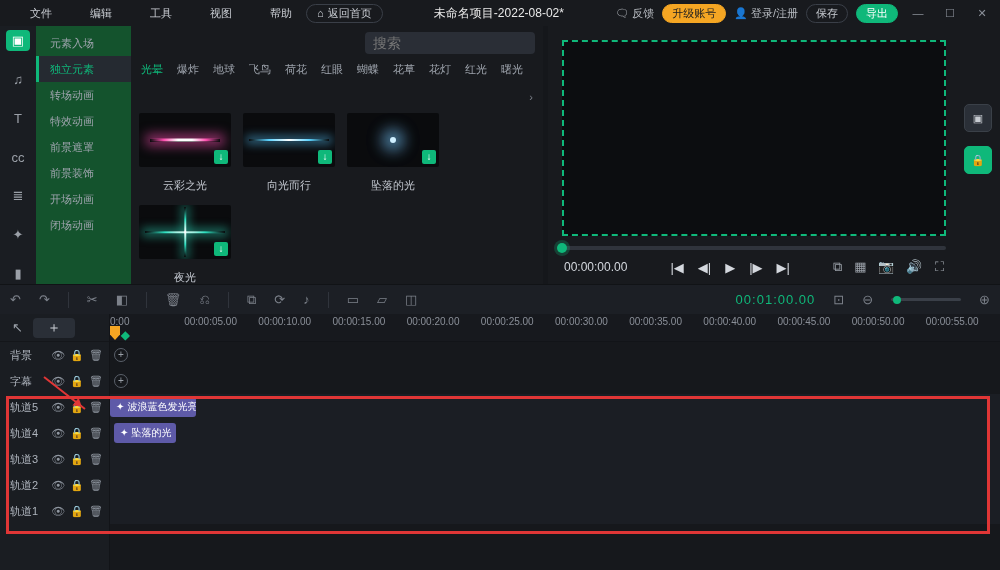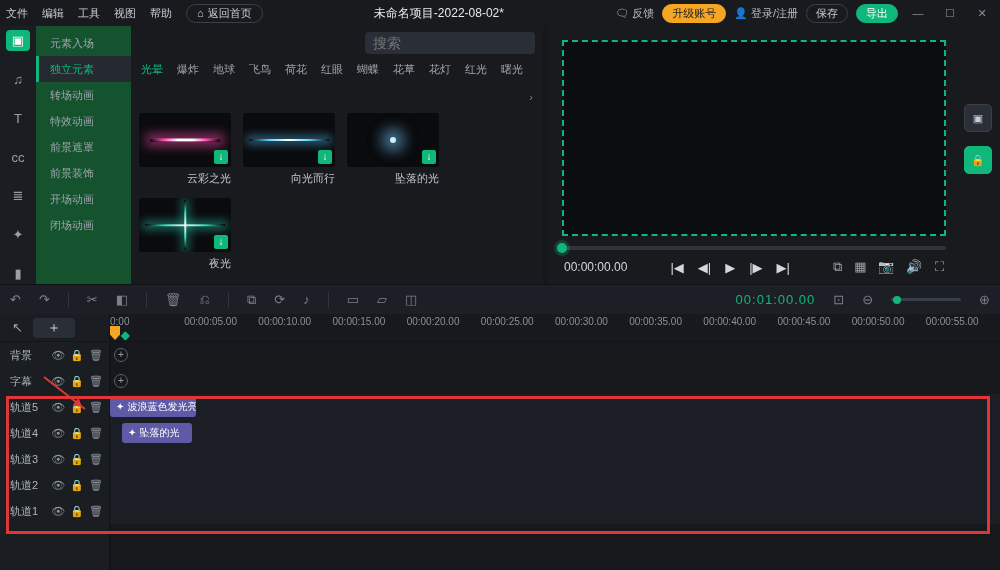--- a/index.html
+++ b/index.html
@@ -1,19 +1,19 @@
 <!DOCTYPE html>
 <html><head>
 <meta charset="utf-8">
 <style>
 * { margin: 0; padding: 0; box-sizing: border-box; font-family: "Microsoft YaHei", sans-serif; }
 body { width: 1000px; height: 570px; background: #1a1d21; color: #b8bcc2; font-size: 11px; overflow: hidden; position: relative; }
 .titlebar { height: 26px; background: #181a1e; display: flex; align-items: center; padding: 0 6px; font-size: 11px; }
 .menu { display: flex; gap: 14px; }
-.menu span { color: #c8ccd2; cursor: pointer; }
+.menu span { color: #c8ccd2; cursor: pointer; margin-left: 24px; }
 .return-home { margin-left: 14px; border: 1px solid #3a3f48; border-radius: 10px; padding: 1px 10px; cursor: pointer; color: #c8ccd2; display:flex; align-items:center; gap:4px;}
 .title-center { flex: 1; text-align: center; color: #e8e8e8; font-size: 12px; }
 .title-right { display: flex; align-items: center; gap: 8px; }
 .pill { border: 1px solid #3a3f48; border-radius: 10px; padding: 1px 9px; cursor: pointer; color: #c8ccd2; }
 .pill.orange { background: #f5a623; border-color: #f5a623; color: #1a1d21; }
 .pill.green { background: #0fb87a; border-color: #0fb87a; color: #fff; }
 .win-btn { width: 24px; text-align: center; cursor: pointer; color: #8a8f98; }
 
 .upper { display: flex; height: 258px; }
 .sidebar { width: 36px; background: #1a1d22; display: flex; flex-direction: column; align-items: center; padding-top: 4px; gap: 18px; }
@@ -29,21 +29,21 @@
 .search { width: 170px; height: 22px; background: #2a2e36; border-radius: 4px; display: flex; align-items: center; padding: 0 8px; color: #888; }
 .search input { flex: 1; background: transparent; border: none; color: #ccc; font-size: 14px; outline: none; }
 .tags { display: flex; flex-wrap: wrap; gap: 14px; padding: 8px 2px 4px 2px; font-size: 11px; align-items:center; }
 .tags span { color: #9da3ac; cursor: pointer; }
 .tags span.active { color: #0fb87a; }
 .tags .chev { margin-left:auto; color:#7c818a; cursor:pointer; }
 .thumbs { display: flex; flex-wrap: wrap; gap: 12px; padding-top: 6px; }
 .thumb { width: 92px; }
 .thumb .img { width: 92px; height: 54px; background: #0a0b0d; border-radius: 2px; position: relative; overflow:hidden; }
 .thumb .dl { position: absolute; right: 3px; bottom: 3px; width: 14px; height: 14px; background: #0fb87a; color: #fff; font-size: 10px; line-height: 14px; text-align: center; border-radius: 2px; }
-.thumb .cap { text-align: right; padding-top: 4px; color: #bfc4cc; font-size: 11px; }
+.thumb .cap { text-align: center; padding-top: 4px; color: #bfc4cc; font-size: 11px; margin-top: 7px; }
 .flare { position:absolute; top:50%; left:50%; transform:translate(-50%,-50%); }
 .flare.pink { width:70px; height:3px; background:linear-gradient(90deg,transparent,#ff4fb0,#fff,#fff,#ff4fb0,transparent); box-shadow:0 0 12px 4px rgba(255,80,180,.6); }
 .flare.blue { width:80px; height:2px; background:linear-gradient(90deg,transparent,#5bd3ff,#fff,#5bd3ff,transparent); box-shadow:0 0 10px 3px rgba(90,200,255,.5); }
 .flare.dotblue { width:6px; height:6px; border-radius:50%; background:#cfefff; box-shadow:0 0 14px 8px rgba(120,200,255,.55), 0 0 28px 2px rgba(120,200,255,.25); }
 .flare.teal::before,.flare.teal::after{content:"";position:absolute;left:50%;top:50%;transform:translate(-50%,-50%);}
 .flare.teal{ width:2px;height:2px;}
 .flare.teal::before{width:80px;height:1.5px;background:linear-gradient(90deg,transparent,#2de0c0,#fff,#2de0c0,transparent);box-shadow:0 0 10px 3px rgba(45,224,192,.5);}
 .flare.teal::after{width:1.5px;height:50px;background:linear-gradient(180deg,transparent,#2de0c0,#fff,#2de0c0,transparent);box-shadow:0 0 10px 3px rgba(45,224,192,.4);}
 
 .divider-v { width: 5px; background: #15171b; cursor: col-resize; }
@@ -345,21 +345,21 @@
             <div class="trow">
               <div class="addcircle">+</div>
             </div>
             <div class="trow">
               <div class="addcircle">+</div>
             </div>
             <div class="trow">
               <div class="clip" style="left: 0px; width: 86px;"><span class="star">✦</span>波浪蓝色发光亮片</div>
             </div>
             <div class="trow">
-              <div class="clip" style="left: 12px; width: 70px;"><span class="star">✦</span>坠落的光</div>
+              <div class="clip" style="left: 4px; width: 62px;"><span class="star">✦</span>坠落的光</div>
             </div>
             <div class="trow"></div>
             <div class="trow"></div>
             <div class="trow"></div>
           </div>
     </div>
 
     <div class="red-box" style="left:6px; top:82px; width:984px; height:138px;"></div>
     <div class="arrow" style="left:44px; top:62px; width:52px; transform:rotate(38deg);"></div>
   </div>

